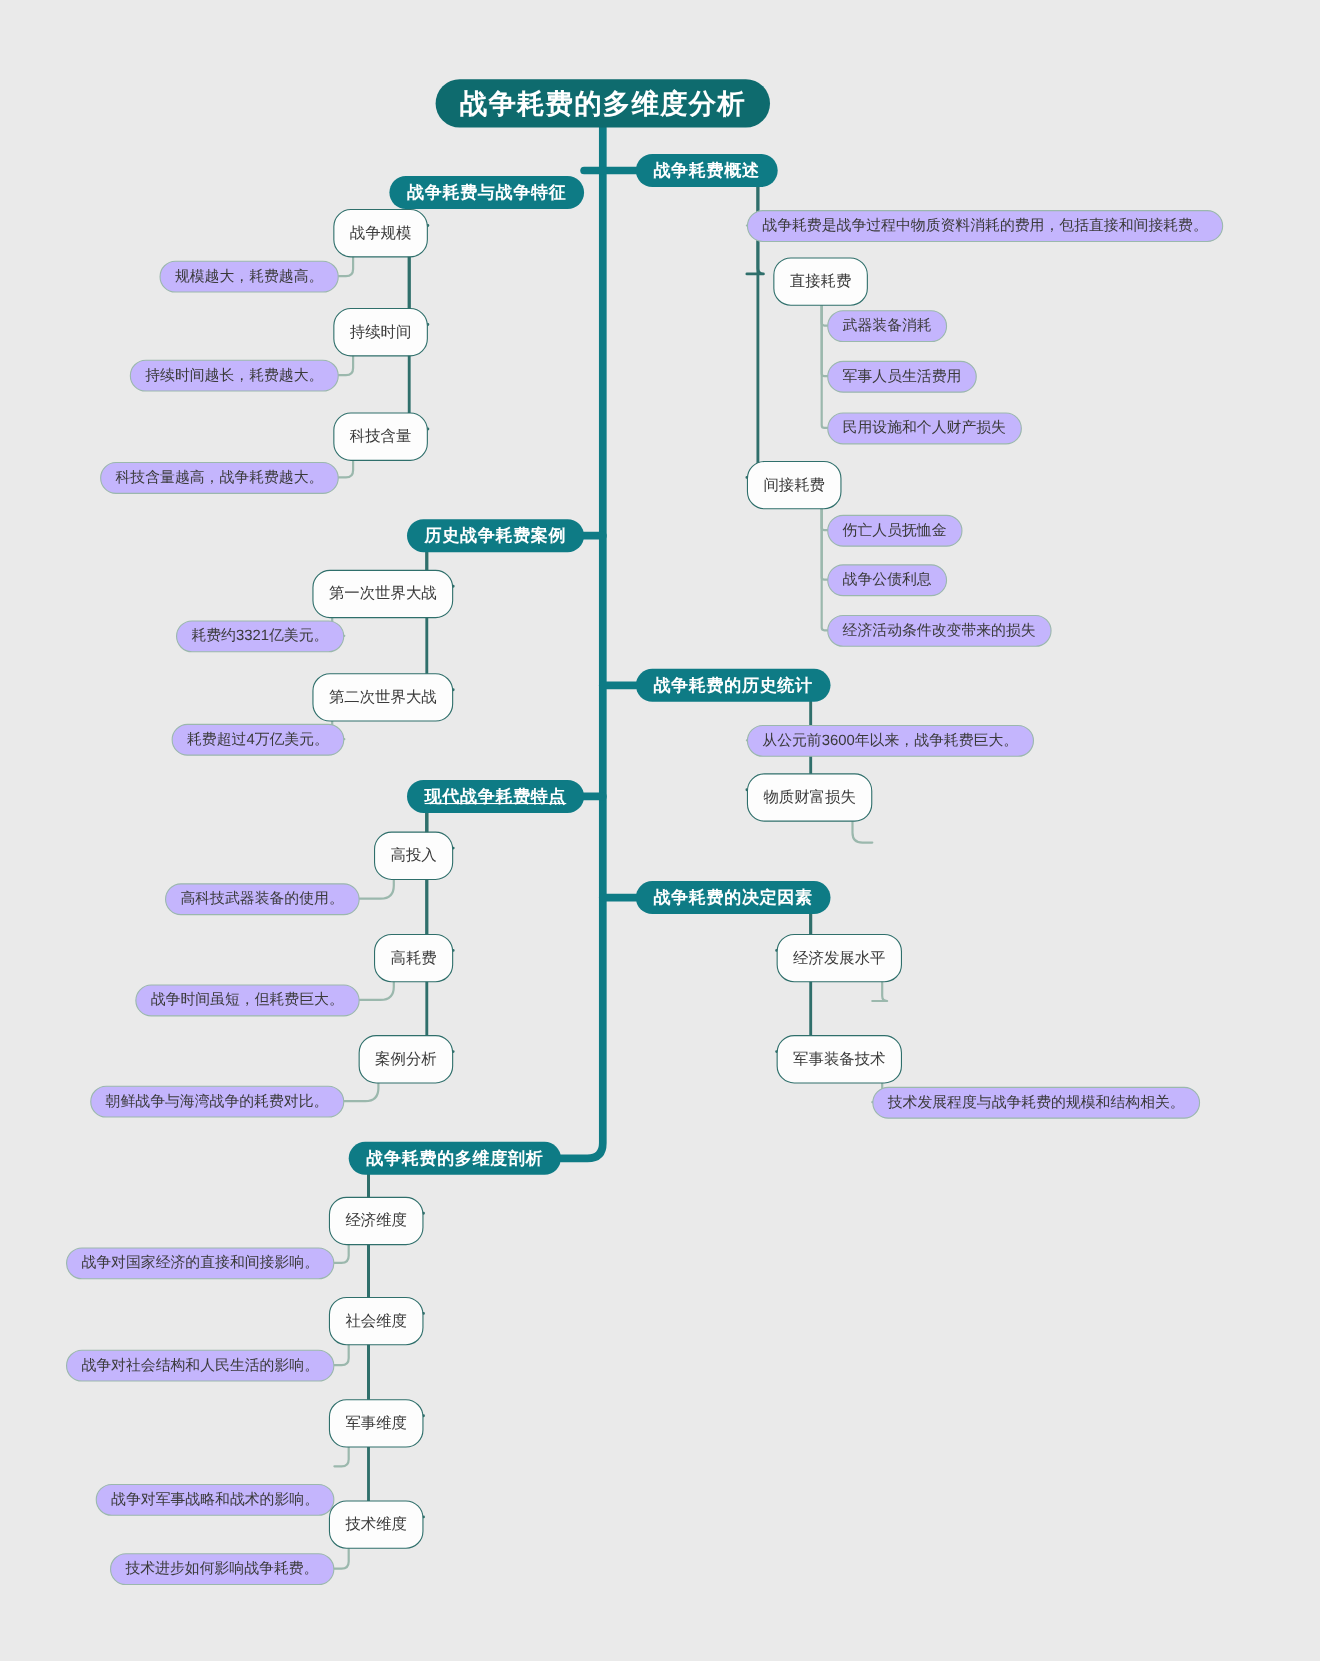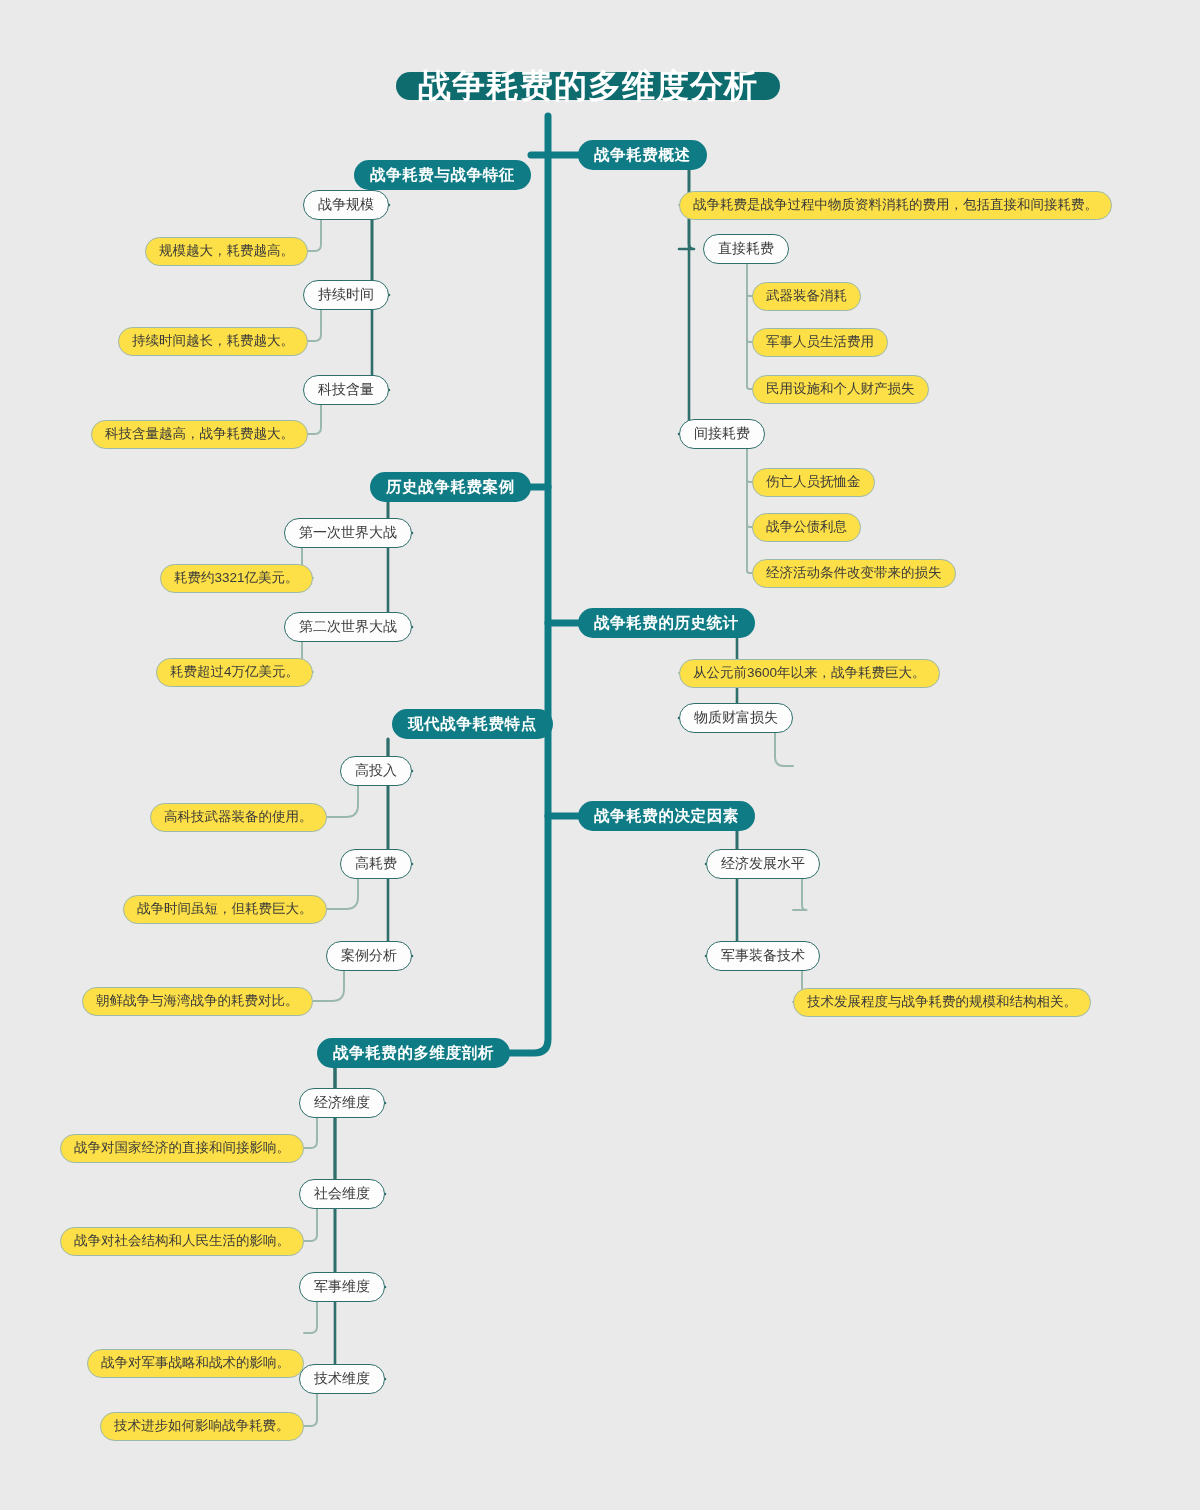--- a/index.html
+++ b/index.html
@@ -33,50 +33,50 @@
     align-items: center;
     justify-content: center;
     white-space: nowrap;
     z-index: 2;
   }
   
   .n-root {
     background: #0e6b6e;
     color: #ffffff;
     border-radius: 22px;
-    font-size: 33px;
+    font-size: 25px;
     font-weight: bold;
     letter-spacing: 1px;
     padding: 0 22px;
-    height: 28px;
+    height: 44px;
   }
   
   .n-branch {
     background: #0e7b85;
     color: #ffffff;
     border-radius: 16px;
     font-size: 15.5px;
     font-weight: bold;
     letter-spacing: .6px;
     padding: 0 16px;
     height: 30px;
   }
   
   .n-sub {
     background: #fdfdfd;
     color: #3a3a3a;
     border: 1.6px solid #2f6f6b;
     border-radius: 16px;
     font-size: 14px;
     padding: 0 14px;
-    height: 30px;
+    height: 44px;
   }
   
   .n-leaf {
-    background: #fde047;
+    background: #c4b5fd;
     color: #3a3a3a;
     border: 1.4px solid #9bb8ad;
     border-radius: 16px;
     font-size: 13.5px;
     padding: 0 13px;
     height: 29px;
   }
 </style>
 </head>
 <body>
@@ -202,21 +202,21 @@
     </div>
     <div class="node n-branch" style="left: 578px; top: 608px;">
       <span>战争耗费的历史统计</span>
     </div>
     <div class="node n-leaf" style="left: 679px; top: 658.5px;">
       <span>从公元前3600年以来，战争耗费巨大。</span>
     </div>
     <div class="node n-sub" style="left: 679px; top: 703px;">
       <span>物质财富损失</span>
     </div>
-    <div class="node n-branch" style="left: 392px; top: 709px;">
+    <div class="node n-branch" style="left: 370px; top: 709px; text-decoration: underline;">
       <span>现代战争耗费特点</span>
     </div>
     <div class="node n-sub" style="left: 340px; top: 756px;">
       <span>高投入</span>
     </div>
     <div class="node n-leaf" style="left: 150px; top: 802.5px;">
       <span>高科技武器装备的使用。</span>
     </div>
     <div class="node n-sub" style="left: 340px; top: 849px;">
       <span>高耗费</span>

